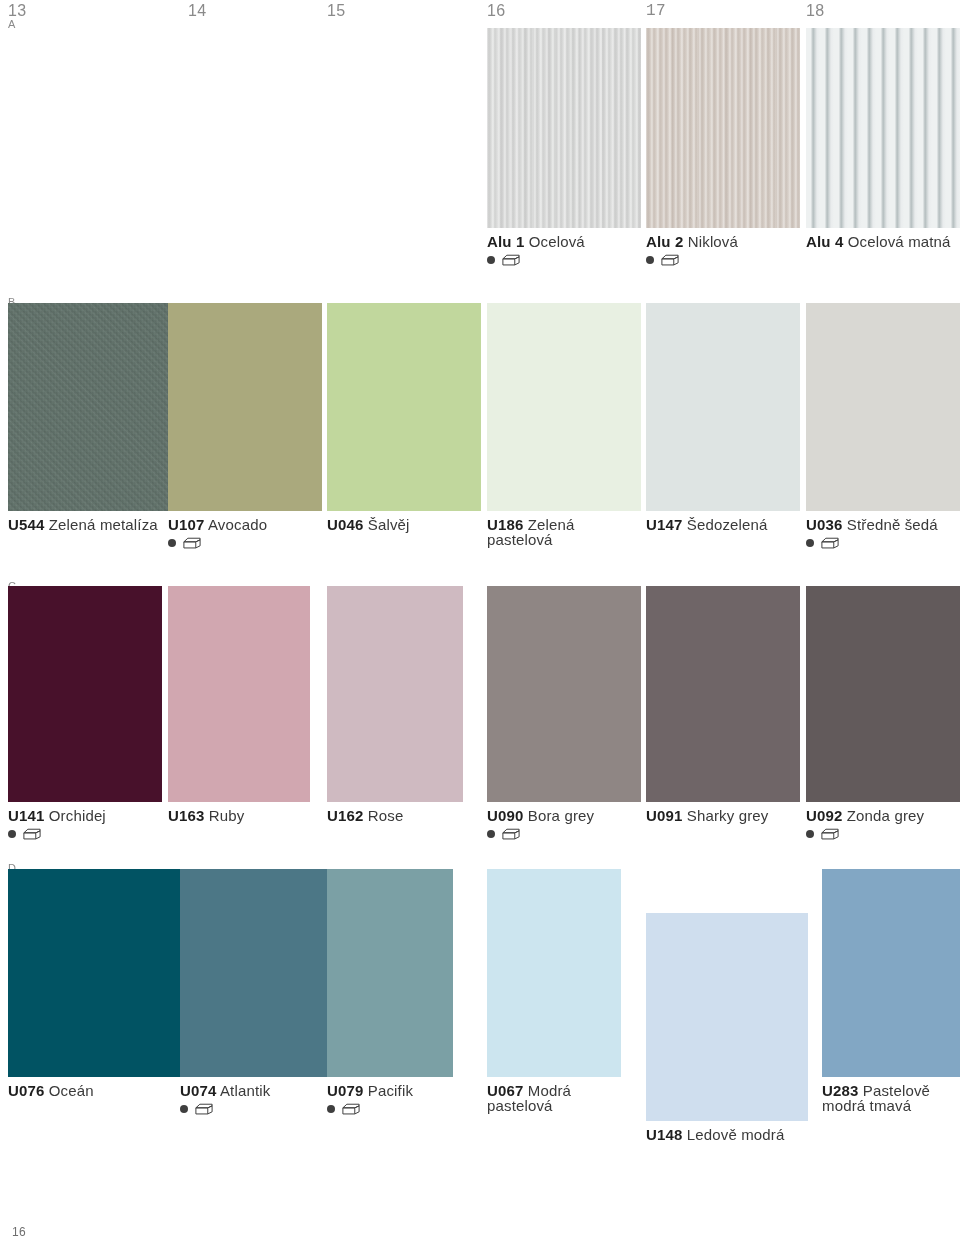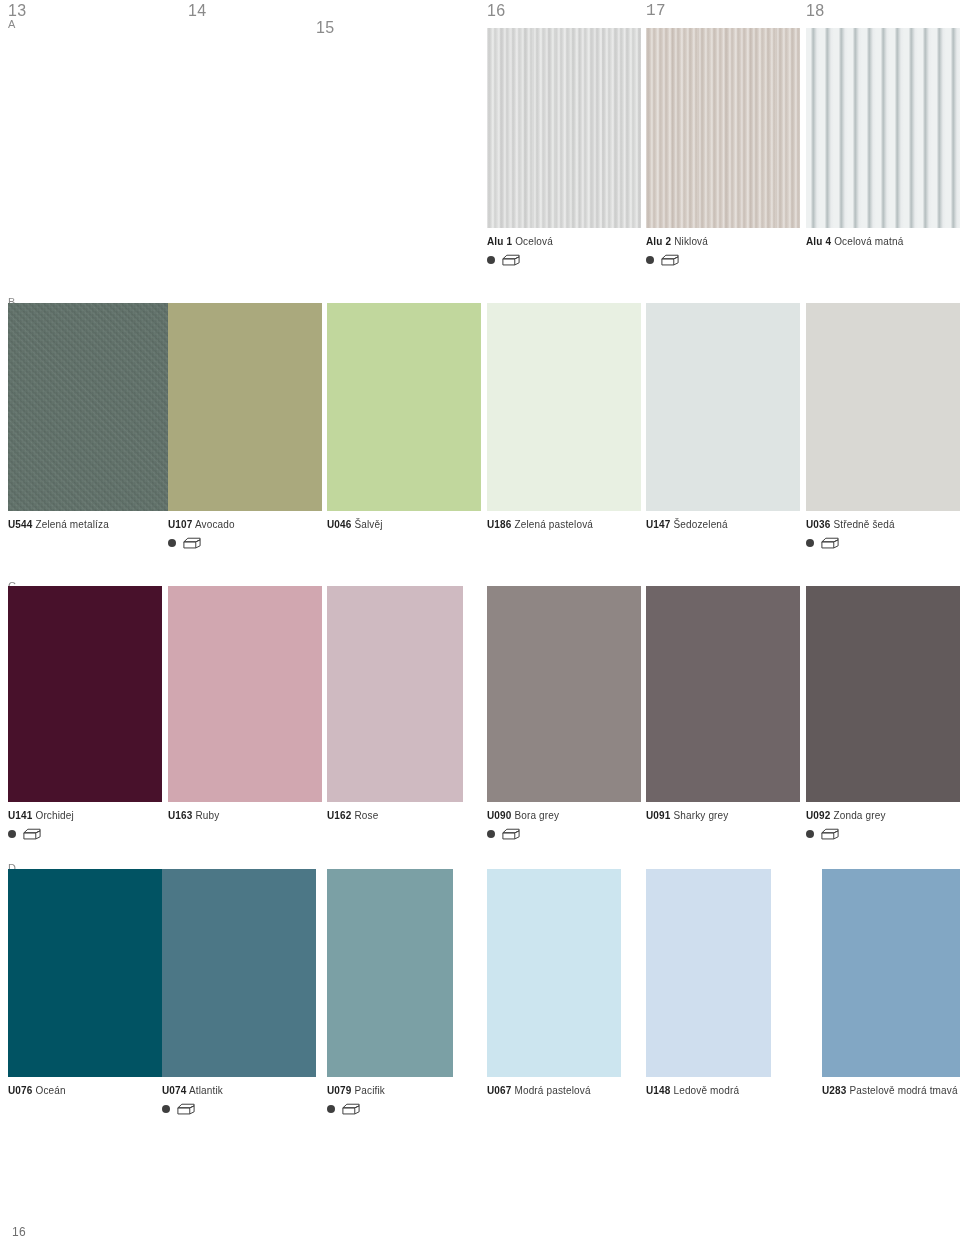--- a/index.html
+++ b/index.html
@@ -51,21 +51,21 @@
   .cell {
     position: absolute;
     top: 0;
   }
   .swatch {
     width: 100%;
     box-sizing: border-box;
   }
   .label {
     margin-top: 7px;
-    font-size: 10px;
+    font-size: 15px;
     line-height: 14.5px;
     color: #3a3a3a;
     letter-spacing: .15px;
     white-space: pre-wrap;
   }
   .label .code {
     font-weight: bold;
     color: #1f1f1f;
   }
   .icons {
@@ -159,21 +159,21 @@
     color: #6e6e6e;
     letter-spacing: .4px;
   }
 </style>
 </head>
 <body>
 
 <div class="col-ruler" id="col-ruler">
     <div class="col-num" style="left: 8px;">13</div>
     <div class="col-num" style="left: 168px; margin-left: 20px;">14</div>
-    <div class="col-num" style="left: 316px; margin-top: 17px;">15</div>
+    <div class="col-num" style="left: 327px;">15</div>
     <div class="col-num" style="left: 487px;">16</div>
     <div class="col-num" style="left: 646px; font-family: Liberation Mono, monospace;">17</div>
     <div class="col-num" style="left: 806px;">18</div>
   </div>
 
 <div id="grid">
     <div class="row-letter" style="top: 18px;">A</div>
     <div class="row" style="top: 28px;">
       <div class="cell" style="left: 487px; width: 154px;">
         <div class="swatch tex-alu1" style="height: 200px;"></div>
@@ -244,21 +244,21 @@
       <div class="cell" style="left: 8px; width: 154px;">
         <div class="swatch" style="height: 216px; background: rgb(72, 17, 43);"></div>
         <div class="label"><span class="code">U141</span> <span>Orchidej</span></div>
         <div class="icons">
           <span class="dot-icon"></span>
           <svg viewBox="0 0 20 13" class="box-icon">
             <path d="M1 5.2 L1 12 L14.2 12 L14.2 5.2 Z M1 5.2 L5.4 1.2 L19 1.2 L19 3.0 L14.2 5.2 Z M14.2 5.2 L19 3.0 L19 9.6 L14.2 12" fill="none" stroke="#3f3f3f" stroke-width="1.1" stroke-linejoin="round"></path>
           </svg>
         </div>
       </div>
-      <div class="cell" style="left: 168px; width: 154px;">
+      <div class="cell" style="left: 168px; width: 142px;">
         <div class="swatch" style="height: 216px; background: rgb(209, 167, 176);"></div>
         <div class="label"><span class="code">U163</span> <span>Ruby</span></div>
       </div>
       <div class="cell" style="left: 327px; width: 136px;">
         <div class="swatch" style="height: 216px; background: rgb(207, 186, 193);"></div>
         <div class="label"><span class="code">U162</span> <span>Rose</span></div>
       </div>
       <div class="cell" style="left: 487px; width: 154px;">
         <div class="swatch" style="height: 216px; background: rgb(143, 134, 132);"></div>
         <div class="label"><span class="code">U090</span> <span>Bora grey</span></div>
@@ -283,21 +283,21 @@
           </svg>
         </div>
       </div>
     </div>
     <div class="row-letter" style="top: 862px;">D</div>
     <div class="row" style="top: 869px;">
       <div class="cell" style="left: 8px; width: 175px;">
         <div class="swatch" style="height: 208px; background: rgb(1, 83, 99);"></div>
         <div class="label"><span class="code">U076</span> <span>Oceán</span></div>
       </div>
-      <div class="cell" style="left: 162px; width: 154px;">
+      <div class="cell" style="left: 180px; width: 154px;">
         <div class="swatch" style="height: 208px; background: rgb(76, 119, 134);"></div>
         <div class="label"><span class="code">U074</span> <span>Atlantik</span></div>
         <div class="icons">
           <span class="dot-icon"></span>
           <svg viewBox="0 0 20 13" class="box-icon">
             <path d="M1 5.2 L1 12 L14.2 12 L14.2 5.2 Z M1 5.2 L5.4 1.2 L19 1.2 L19 3.0 L14.2 5.2 Z M14.2 5.2 L19 3.0 L19 9.6 L14.2 12" fill="none" stroke="#3f3f3f" stroke-width="1.1" stroke-linejoin="round"></path>
           </svg>
         </div>
       </div>
       <div class="cell" style="left: 327px; width: 126px;">
@@ -307,21 +307,21 @@
           <span class="dot-icon"></span>
           <svg viewBox="0 0 20 13" class="box-icon">
             <path d="M1 5.2 L1 12 L14.2 12 L14.2 5.2 Z M1 5.2 L5.4 1.2 L19 1.2 L19 3.0 L14.2 5.2 Z M14.2 5.2 L19 3.0 L19 9.6 L14.2 12" fill="none" stroke="#3f3f3f" stroke-width="1.1" stroke-linejoin="round"></path>
           </svg>
         </div>
       </div>
       <div class="cell" style="left: 487px; width: 134px;">
         <div class="swatch" style="height: 208px; background: rgb(204, 229, 239);"></div>
         <div class="label"><span class="code">U067</span> <span>Modrá pastelová</span></div>
       </div>
-      <div class="cell" style="left: 646px; width: 125px;">
+      <div class="cell" style="left: 646px; width: 162px; margin-top: 44px;">
         <div class="swatch" style="height: 208px; background: rgb(207, 222, 238);"></div>
         <div class="label"><span class="code">U148</span> <span>Ledově modrá</span></div>
       </div>
       <div class="cell" style="left: 806px; width: 154px; padding-left: 16px;">
         <div class="swatch" style="height: 208px; background: rgb(130, 167, 196);"></div>
         <div class="label"><span class="code">U283</span> <span>Pastelově modrá tmavá</span></div>
       </div>
     </div>
   </div>
 

